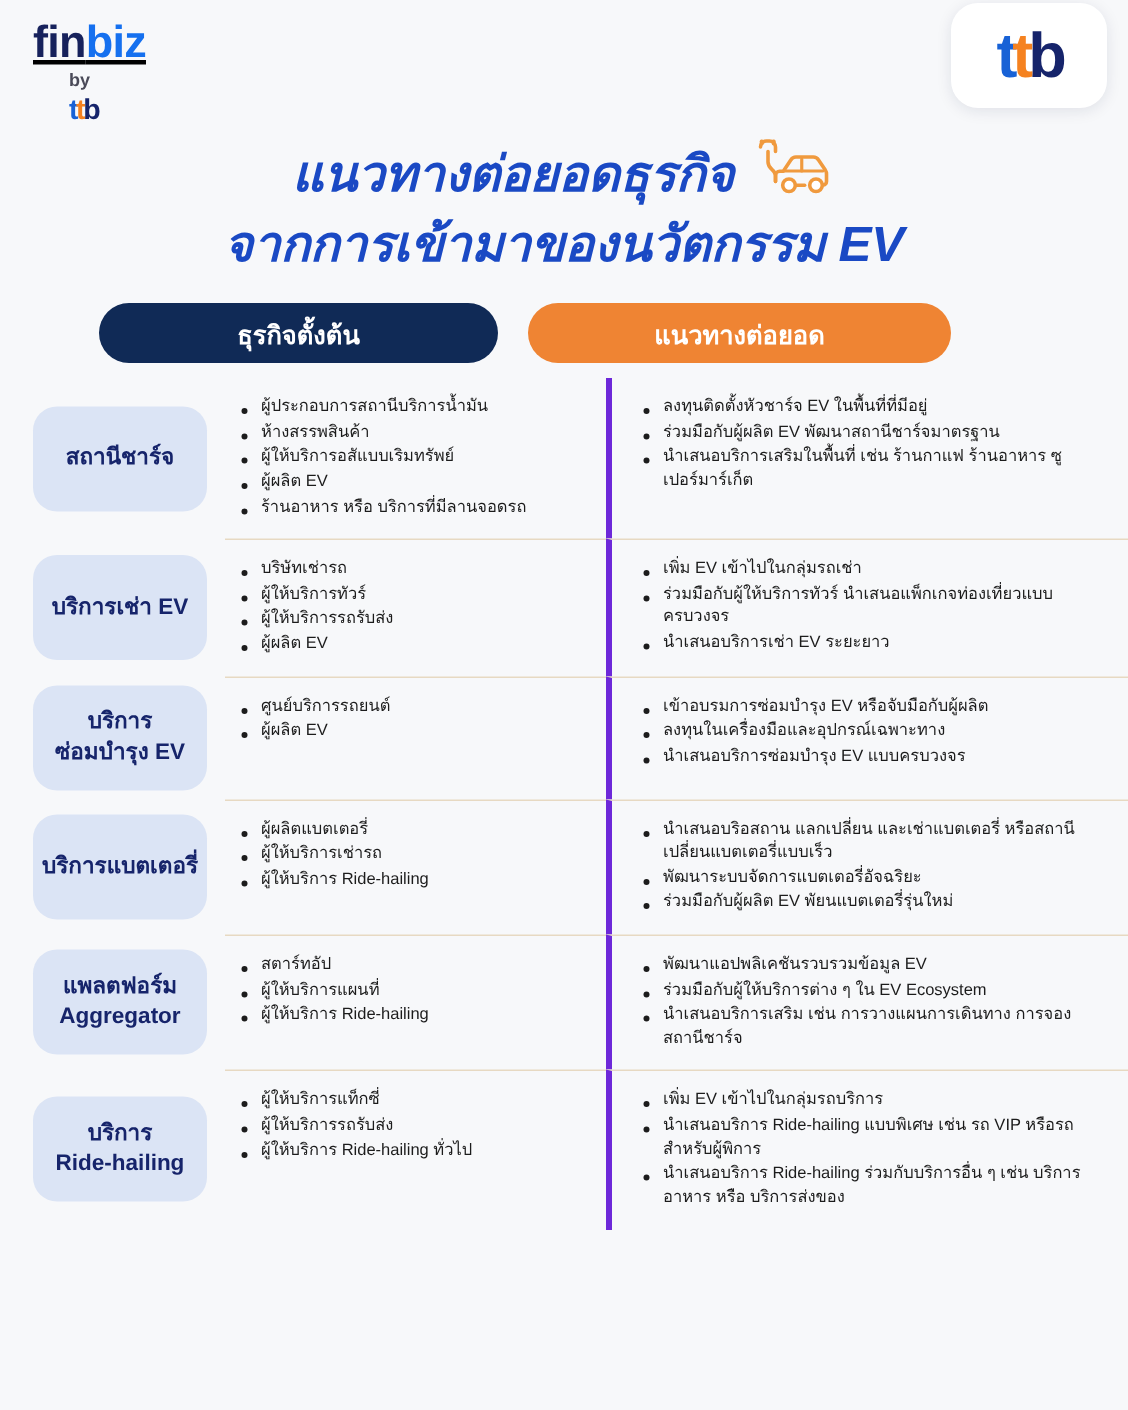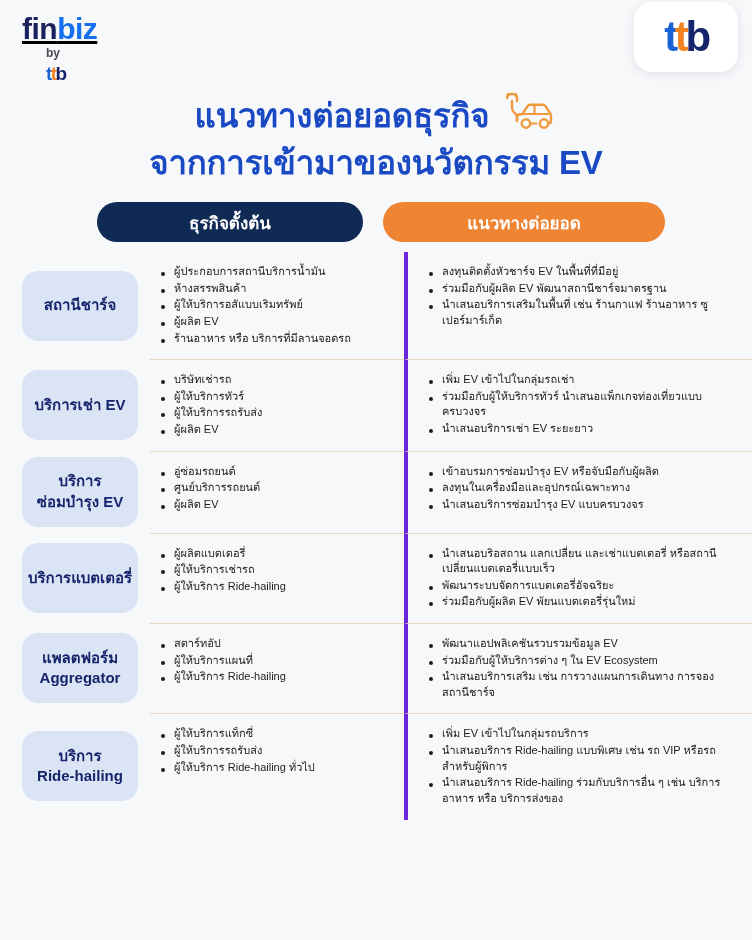--- a/index.html
+++ b/index.html
@@ -79,20 +79,21 @@
   }
   .ttb-big .t1 { color: #1862d6; }
   .ttb-big .t2 { color: #f58220; }
   .ttb-big .b1 { color: #16246b; }
 
   
   .title-block {
     text-align: center;
     padding: 0 36px;
     margin-top: 4px;
+    font-style: italic;
   }
   .title-line {
     color: #1a49c4;
     font-weight: 700;
     font-size: 33px;
     line-height: 1.32;
     letter-spacing: -0.2px;
     white-space: nowrap;
   }
   .title-line-1 {
@@ -100,21 +101,21 @@
     align-items: center;
     justify-content: center;
     gap: 6px;
   }
   .car-icon { display: inline-block; vertical-align: middle; }
 
   
   .col-headers {
     display: flex;
     margin: 18px 0 0 0;
-    padding-left: 97px;
+    padding-left: 66px;
     gap: 20px;
   }
   .col-pill {
     height: 40px;
     border-radius: 22px;
     display: flex;
     align-items: center;
     justify-content: center;
     color: #ffffff;
     font-size: 17px;
@@ -280,21 +281,20 @@
           <li>นำเสนอบริการเช่า EV ระยะยาว</li>
         </ul>
       </div>
     </div>
     <div class="row">
       <div class="cat-cell">
         <div class="cat-pill">บริการ<br>ซ่อมบำรุง EV</div>
       </div>
       <div class="cell-startup">
         <ul class="bullets">
-          <li>อู่ซ่อมรถยนต์</li>
           <li>ศูนย์บริการรถยนต์</li>
           <li>ผู้ผลิต EV</li>
         </ul>
       </div>
       <div class="cell-extend">
         <ul class="bullets">
           <li>เข้าอบรมการซ่อมบำรุง EV หรือจับมือกับผู้ผลิต</li>
           <li>ลงทุนในเครื่องมือและอุปกรณ์เฉพาะทาง</li>
           <li>นำเสนอบริการซ่อมบำรุง EV แบบครบวงจร</li>
         </ul>

